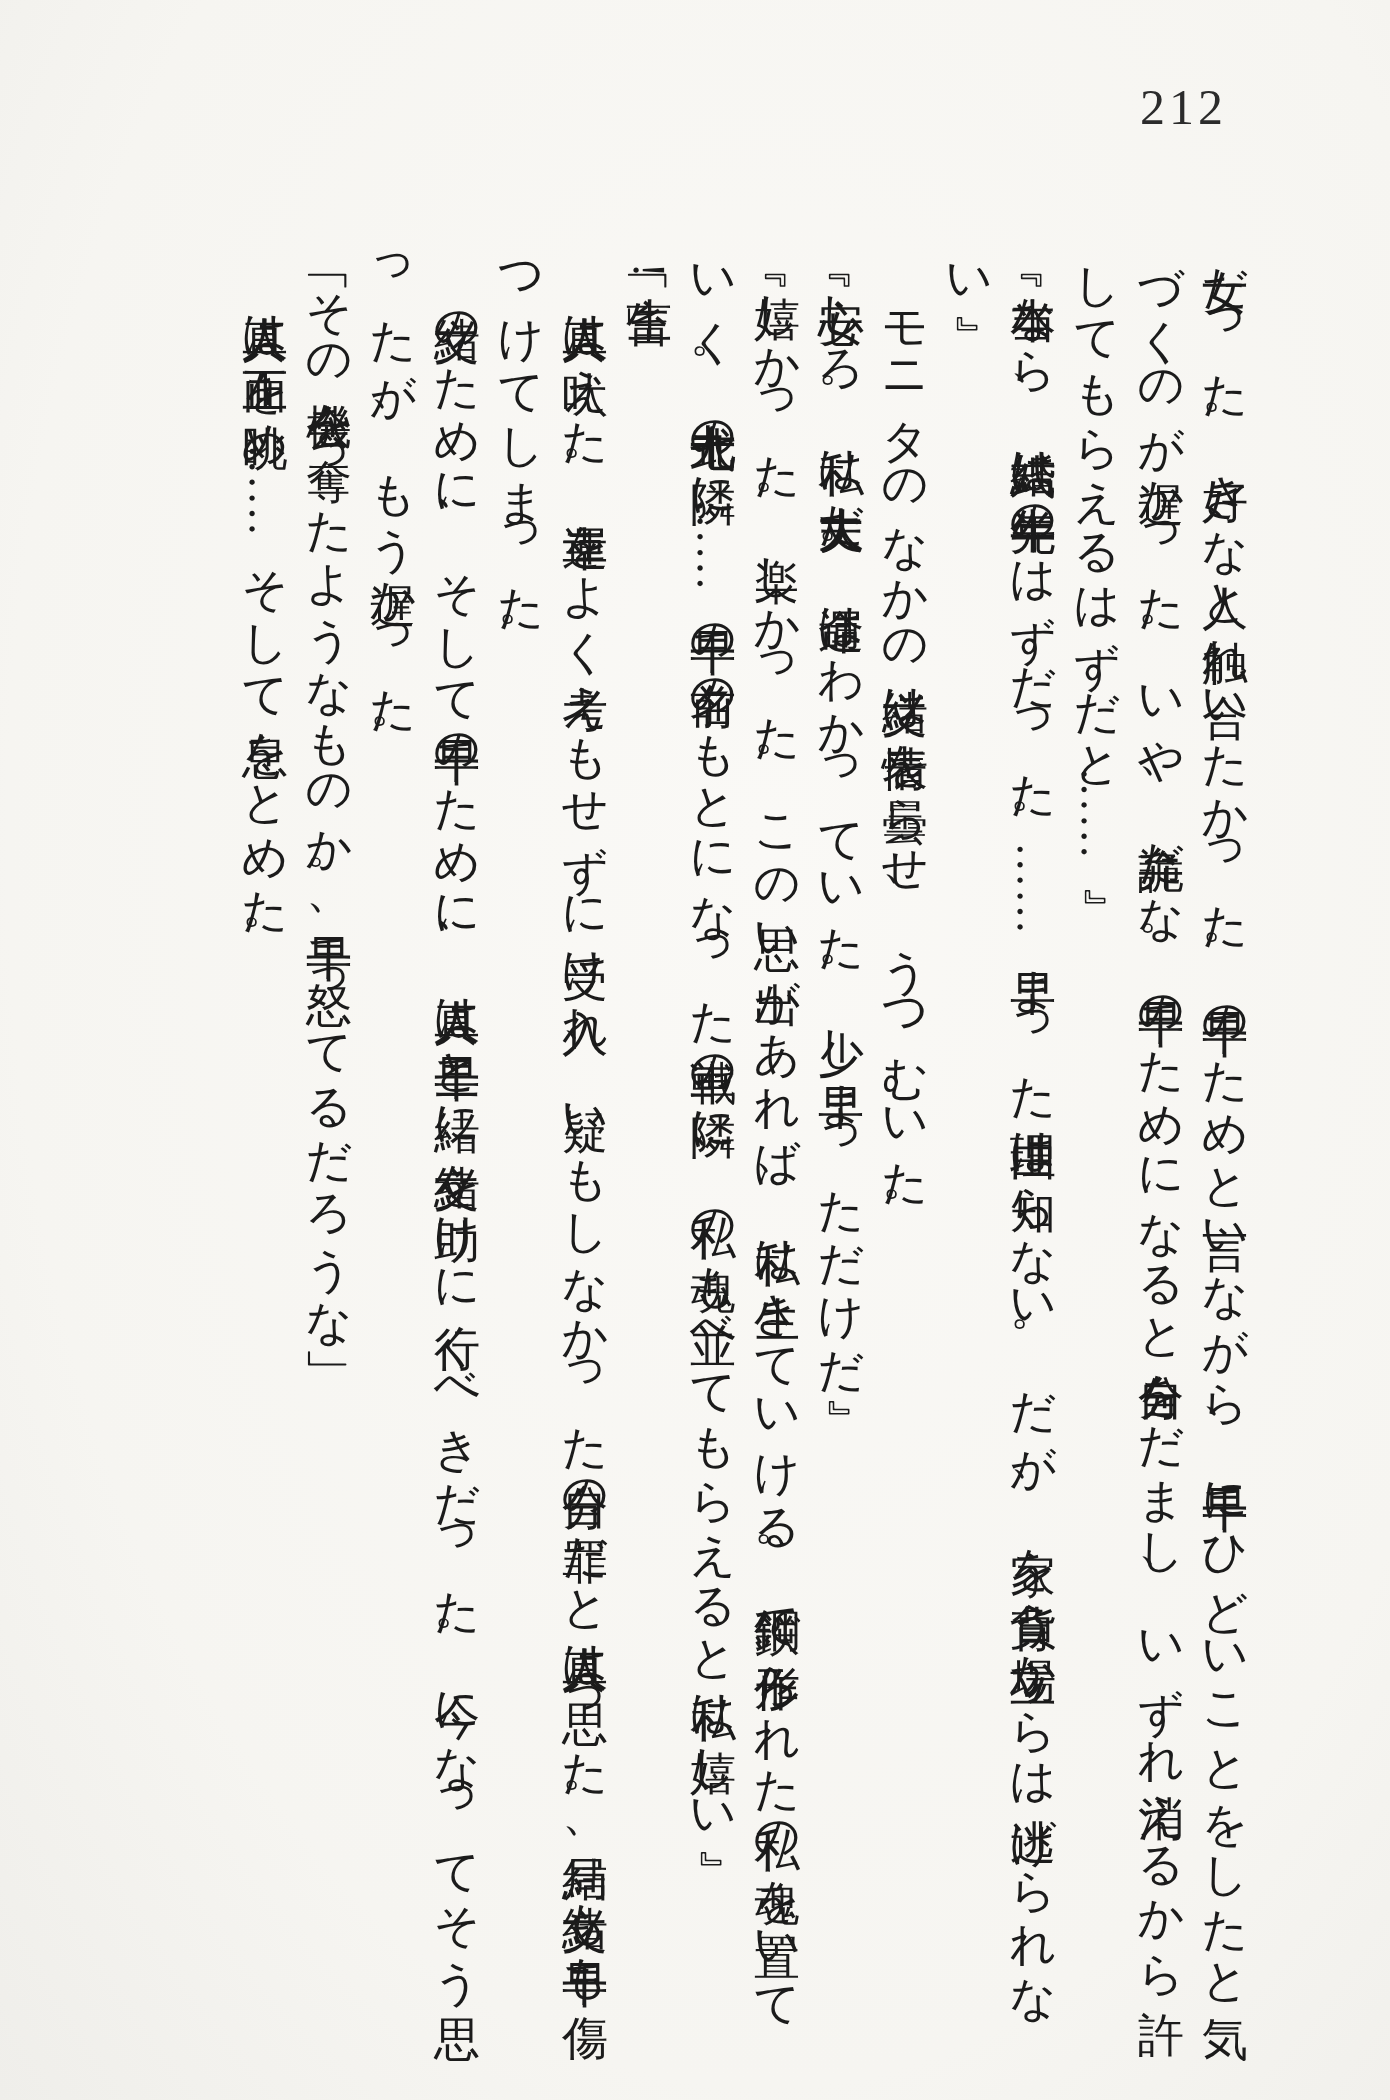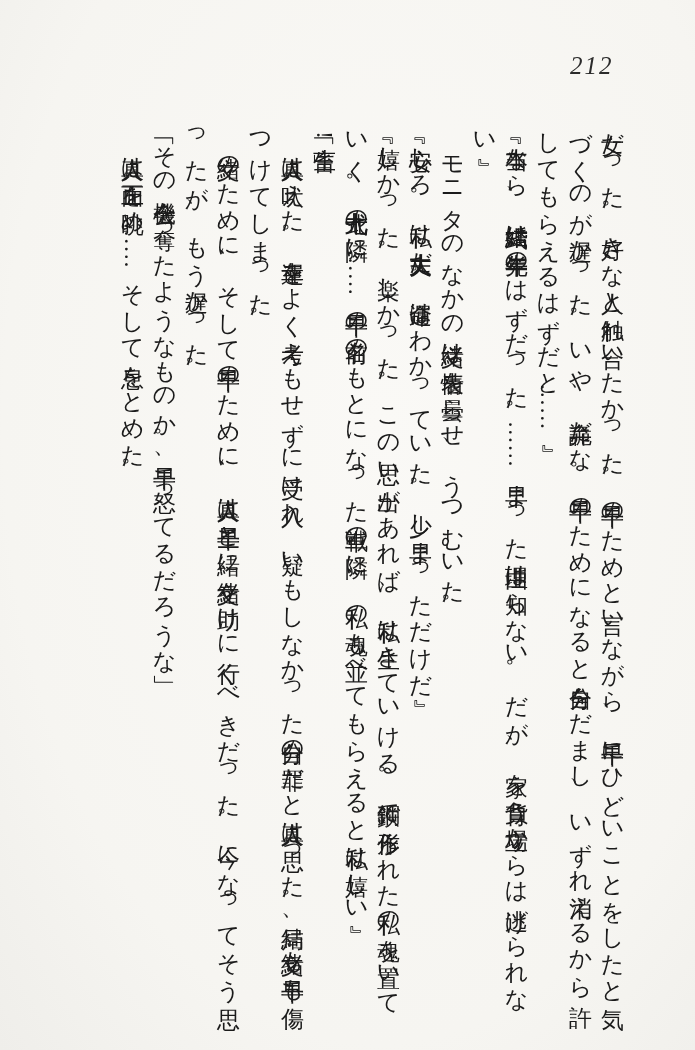--- a/index.html
+++ b/index.html
@@ -15,22 +15,21 @@
     font-family: "Liberation Serif", "DejaVu Serif", serif;
   }
   .scan-page {
     position: absolute;
     inset: 0;
     background: radial-gradient(ellipse at 55% 40%, #faf9f6 0%, #f6f5f1 70%, #efeeea 100%);
   }
   .page-number {
     position: absolute;
     left: 570px;
-    top: 52px;
-    font-style: italic;
+    top: 41px;
     font-size: 25px;
     letter-spacing: 2px;
     color: #2b2b2b;
   }
   .text-block {
     position: absolute;
     top: 117px;
     right: 67px;
     width: 556px;
     height: 890px;

